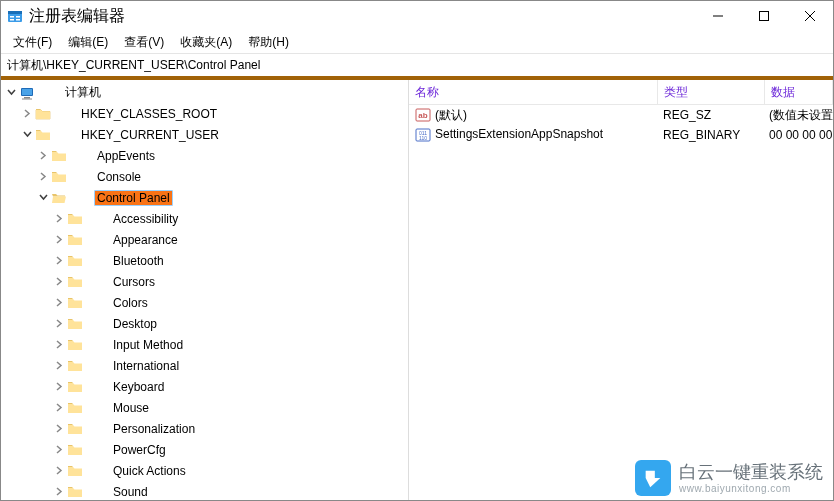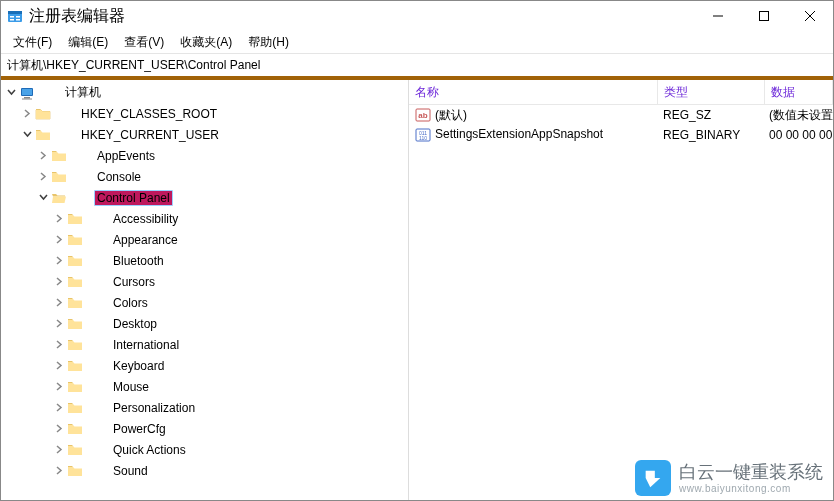--- a/index.html
+++ b/index.html
@@ -16,21 +16,21 @@
   .body{flex:1;display:flex;min-height:0;}
   .tree-pane{width:405px;border-right:1px solid #ddd;overflow:auto;padding:2px 0 2px 2px;}
   .list-pane{flex:1;overflow:auto;}
   .tree{list-style:none;margin:0;padding:0;}
   .tree ul{list-style:none;margin:0;padding:0;}
   .tree li{white-space:nowrap;}
   .row{display:flex;align-items:center;height:21px;cursor:default;}
   .exp{width:16px;display:flex;align-items:center;justify-content:center;color:#5a5a5a;flex-shrink:0;}
   .ic{width:16px;height:16px;margin-right:4px;display:flex;align-items:center;justify-content:center;flex-shrink:0;}
   .lbl{padding:1px 3px;margin-left:23px;}
-  .lbl.sel{background:#be185d;border:1px solid #99d1ff;border-radius:1px;padding:0 2px;text-align:center;}
+  .lbl.sel{background:#f97316;border:1px solid #99d1ff;border-radius:1px;padding:0 2px;text-align:center;}
   .list-head{display:flex;border-bottom:1px solid #e8e8e8;height:24px;align-items:center;}
   .list-head .col{padding:0 6px;color:#6d28d9;font-size:12px;border-right:1px solid #e8e8e8;height:100%;display:flex;align-items:center;}
   .list-body .lrow{display:flex;height:20px;align-items:center;}
   .lrow .cell{padding:0 6px;display:flex;align-items:flex-start;overflow:hidden;white-space:nowrap;}
   .c-name{width:236px;}
   .c-type{width:94px;}
   .c-data{flex:1;}
   .val-icon{width:16px;height:16px;margin-right:4px;flex-shrink:0;}
   .watermark{position:absolute;right:10px;bottom:4px;display:flex;align-items:center;gap:8px;opacity:0.95;pointer-events:none;}
   .wm-icon{width:36px;height:36px;background:#2aa3ef;border-radius:6px;display:flex;align-items:center;justify-content:center;}
@@ -293,20 +293,36 @@
                             <svg width="9" height="9">
                               <path d="M2 1 L6 4.5 L2 8" fill="none" stroke="#888" stroke-width="1.5"></path>
                             </svg>
                           </span>
                           <span class="ic">
                             <svg width="16" height="16">
                               <path d="M1 4 L6 4 L7.5 5.5 L15 5.5 L15 13 L1 13 Z" fill="#ffe39a"></path>
                               <path d="M1 4 L1 3 L5 3 L6 4" fill="#e8c46a"></path>
                             </svg>
                           </span>
+                          <span class="lbl">Input Method</span>
+                        </div>
+                      </li>
+                      <li>
+                        <div class="row" style="padding-left:48px">
+                          <span class="exp">
+                            <svg width="9" height="9">
+                              <path d="M2 1 L6 4.5 L2 8" fill="none" stroke="#888" stroke-width="1.5"></path>
+                            </svg>
+                          </span>
+                          <span class="ic">
+                            <svg width="16" height="16">
+                              <path d="M1 4 L6 4 L7.5 5.5 L15 5.5 L15 13 L1 13 Z" fill="#ffe39a"></path>
+                              <path d="M1 4 L1 3 L5 3 L6 4" fill="#e8c46a"></path>
+                            </svg>
+                          </span>
                           <span class="lbl">International</span>
                         </div>
                       </li>
                       <li>
                         <div class="row" style="padding-left:48px">
                           <span class="exp">
                             <svg width="9" height="9">
                               <path d="M2 1 L6 4.5 L2 8" fill="none" stroke="#888" stroke-width="1.5"></path>
                             </svg>
                           </span>

